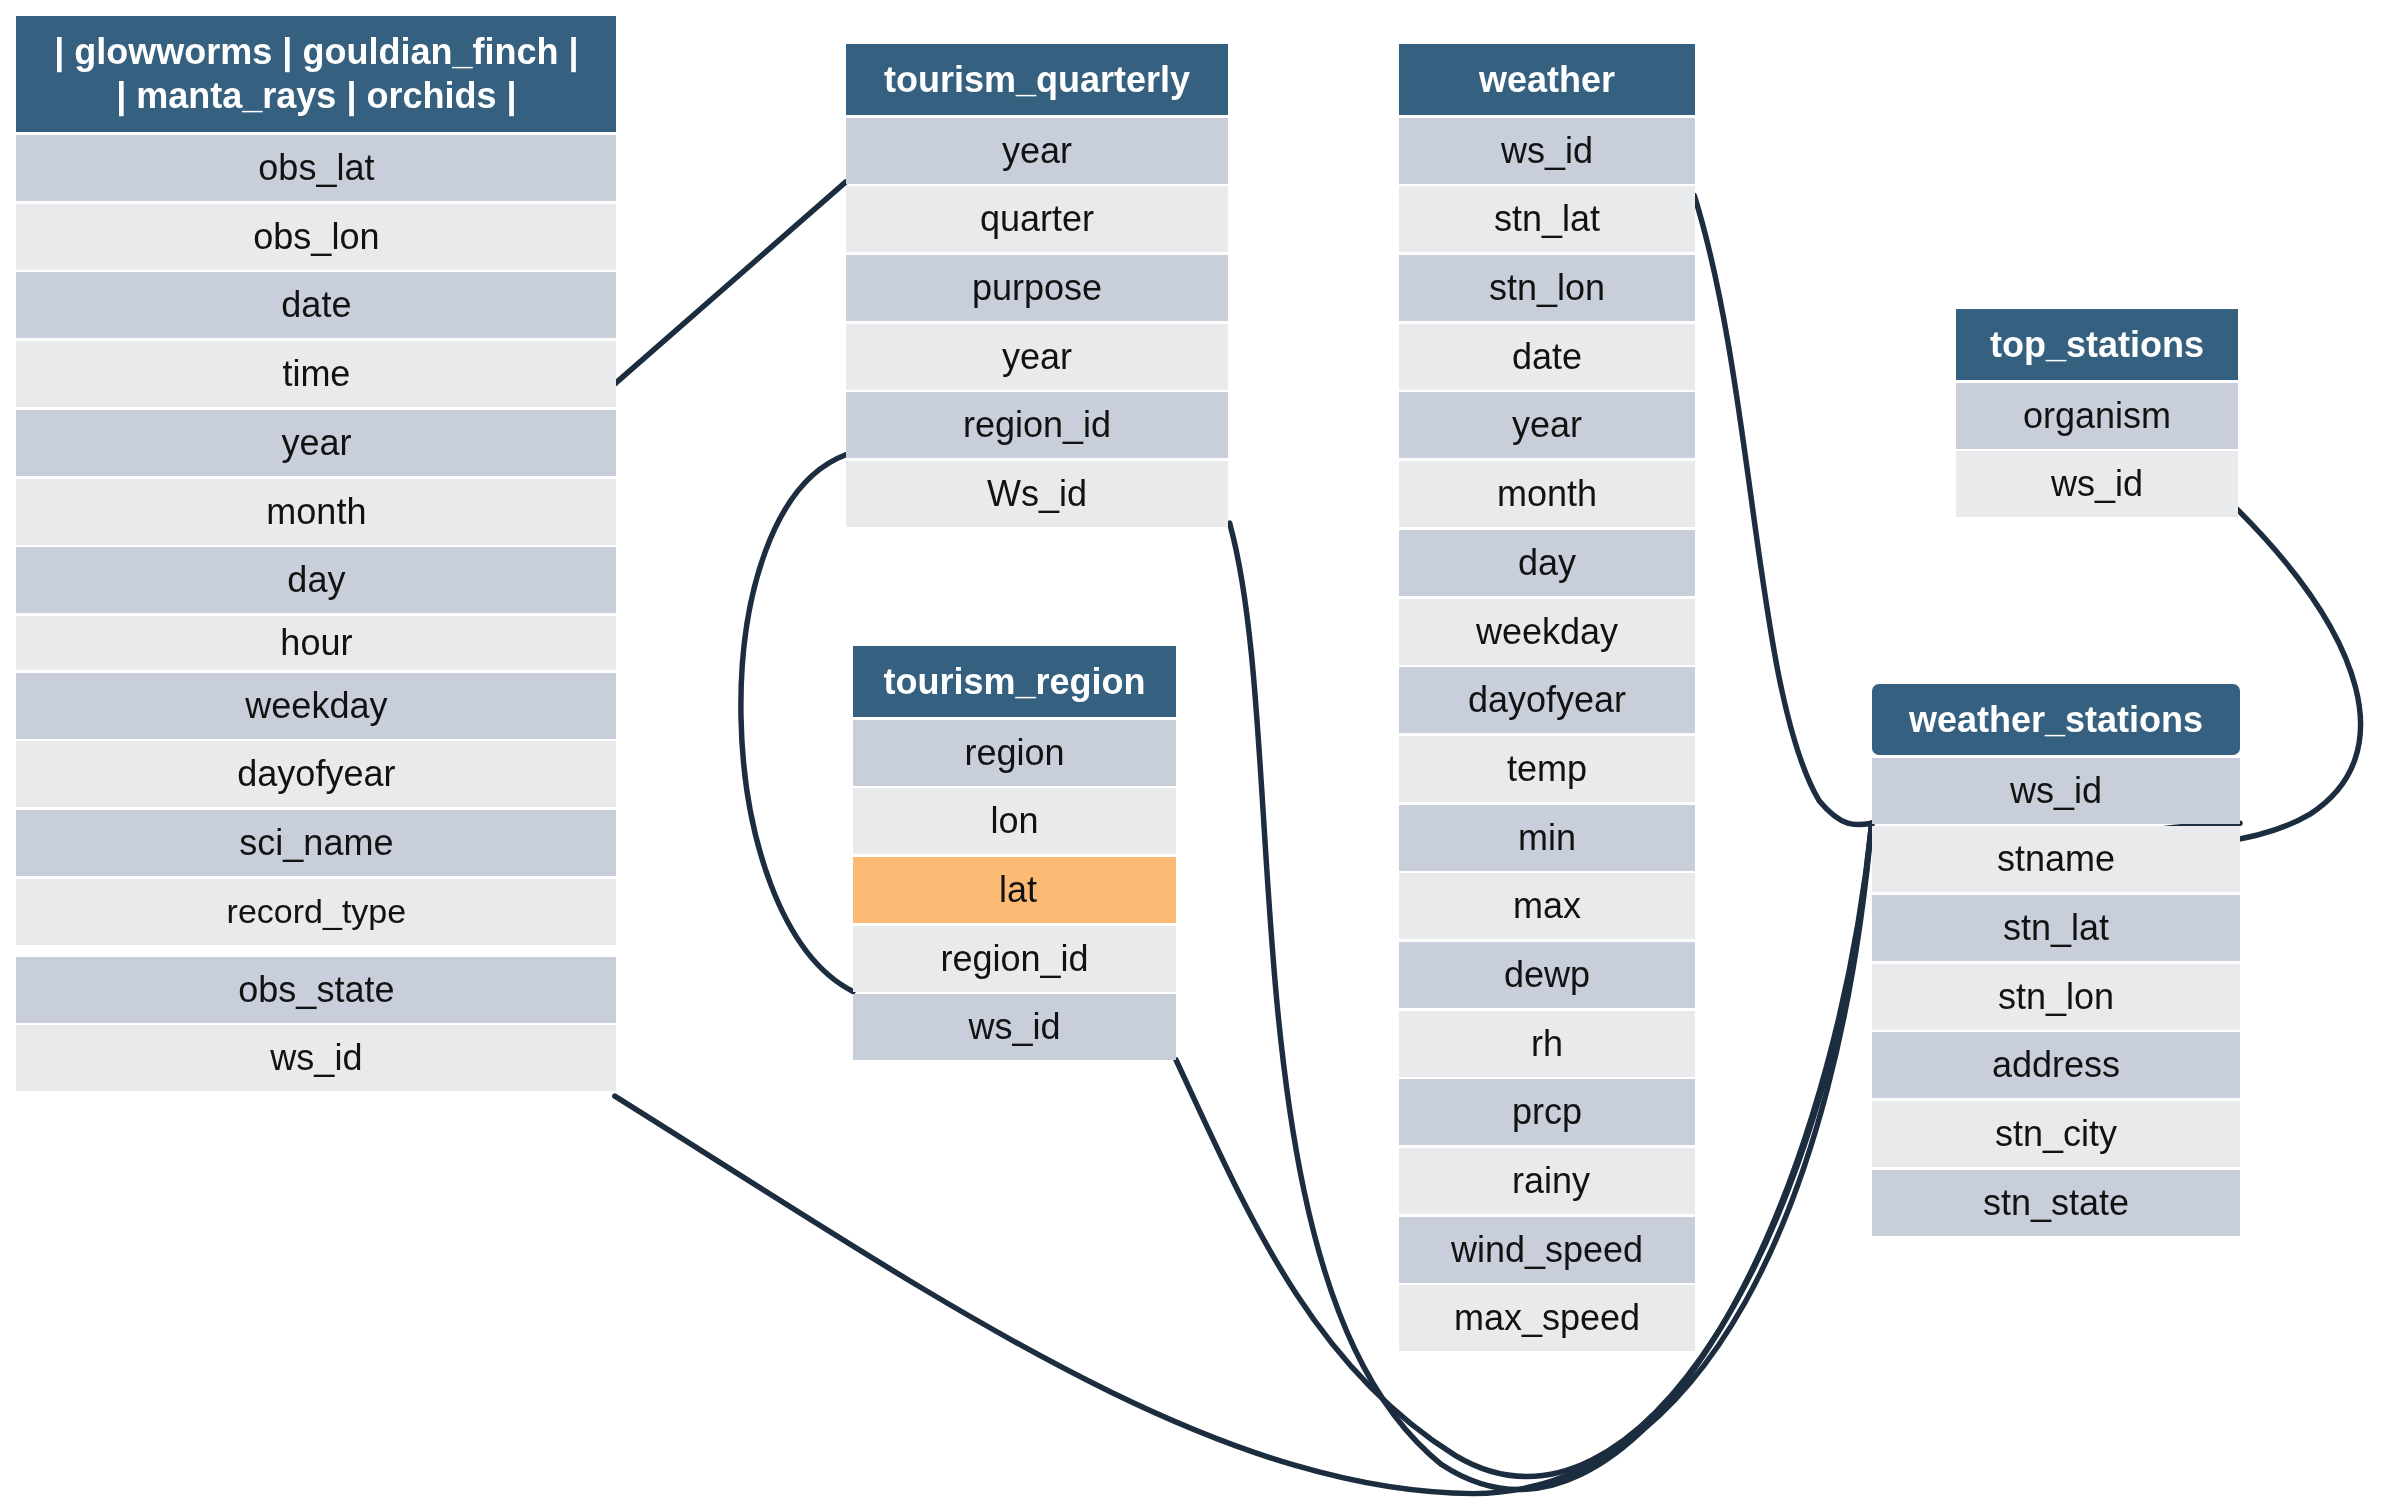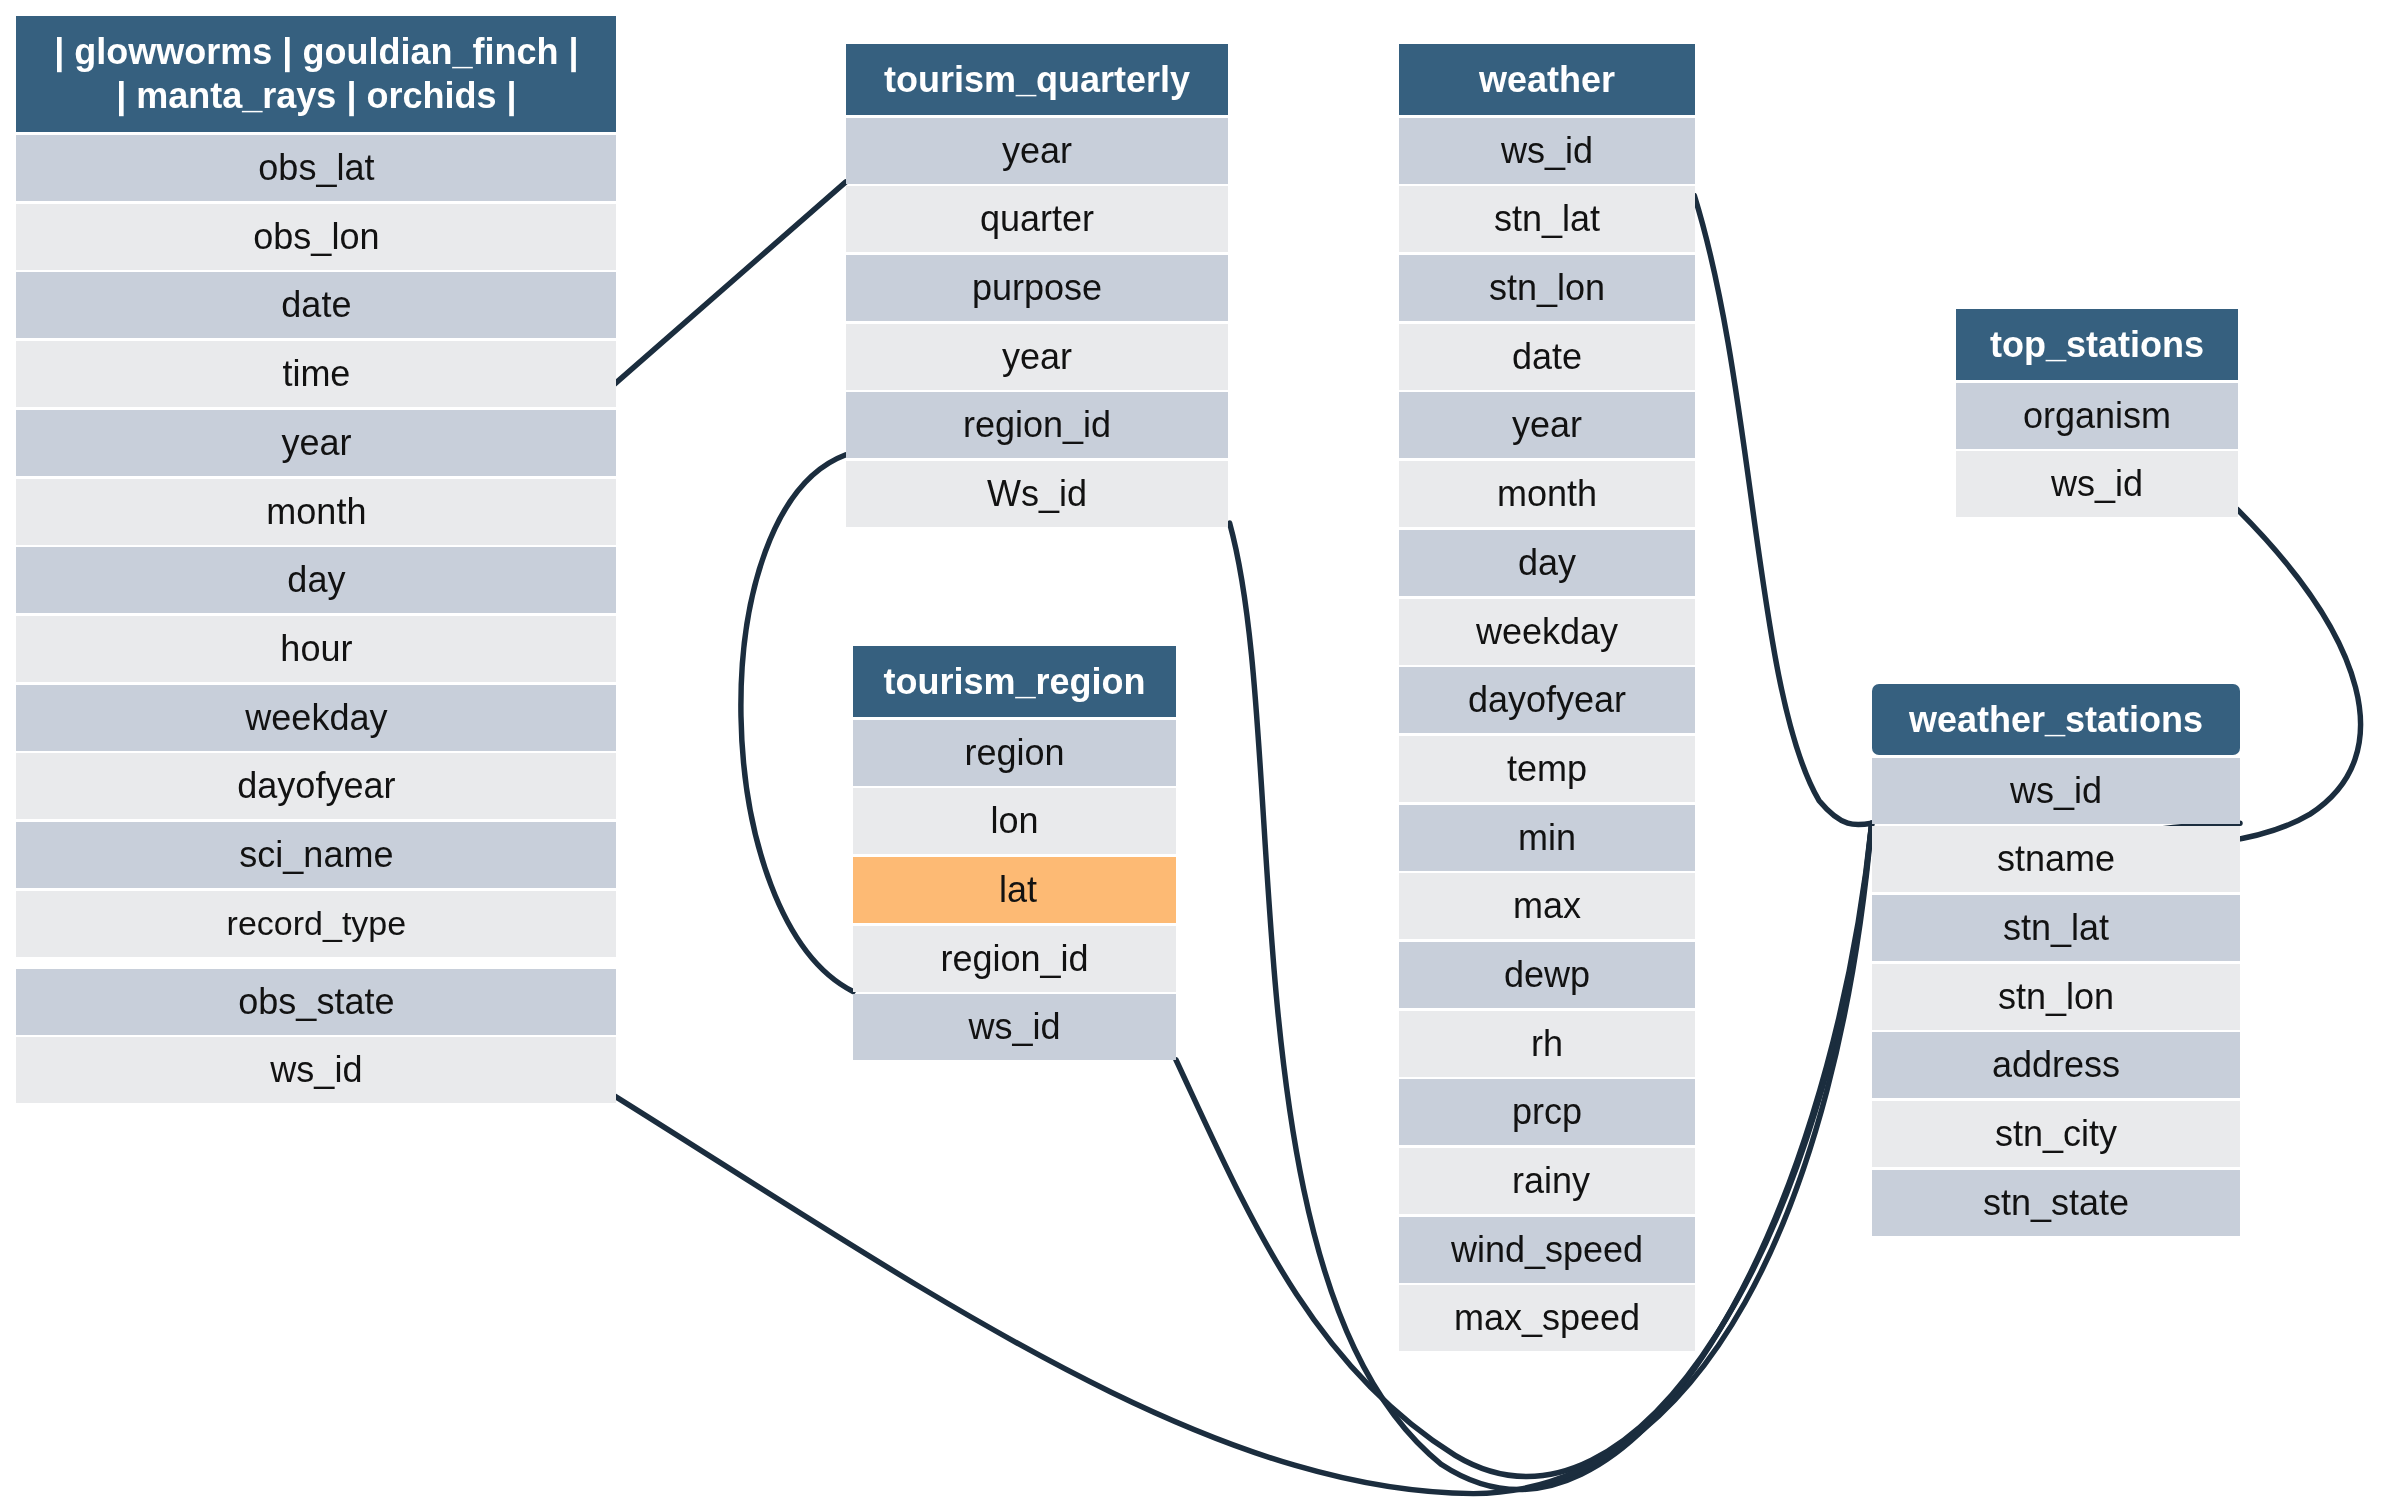--- a/index.html
+++ b/index.html
@@ -81,21 +81,21 @@
         <div class="table-header" style="height: 116px; font-size: 36px; background: rgb(54, 96, 127);">
           <span>| glowworms | gouldian_finch |<br>| manta_rays | orchids |</span>
         </div>
         <div class="field-row odd" style="height: 66px; font-size: 36px; background: rgb(200, 207, 218);">obs_lat</div>
         <div class="field-row even" style="height: 66px; font-size: 36px; background: rgb(233, 234, 236);">obs_lon</div>
         <div class="field-row odd" style="height: 66px; font-size: 36px; background: rgb(200, 207, 218);">date</div>
         <div class="field-row even" style="height: 66px; font-size: 36px; background: rgb(233, 234, 236);">time</div>
         <div class="field-row odd" style="height: 66px; font-size: 36px; background: rgb(200, 207, 218);">year</div>
         <div class="field-row even" style="height: 66px; font-size: 36px; background: rgb(233, 234, 236);">month</div>
         <div class="field-row odd" style="height: 66px; font-size: 36px; background: rgb(200, 207, 218);">day</div>
-        <div class="field-row even" style="height: 66px; font-size: 36px; background: rgb(233, 234, 236);">hour</div>
+        <div class="field-row even" style="height: 54px; font-size: 36px; background: rgb(233, 234, 236);">hour</div>
         <div class="field-row odd" style="height: 66px; font-size: 36px; background: rgb(200, 207, 218);">weekday</div>
         <div class="field-row even" style="height: 66px; font-size: 36px; background: rgb(233, 234, 236);">dayofyear</div>
         <div class="field-row odd" style="height: 66px; font-size: 36px; background: rgb(200, 207, 218);">sci_name</div>
         <div class="field-row even" style="height: 66px; font-size: 34px; background: rgb(233, 234, 236);">record_type</div>
         <div class="field-row odd" style="height: 66px; font-size: 36px; background: rgb(200, 207, 218); margin-top: 12px;">obs_state</div>
         <div class="field-row even" style="height: 66px; font-size: 36px; background: rgb(233, 234, 236);">ws_id</div>
       </div>
       <div class="table-box" style="left: 846px; top: 44px; width: 382px;">
         <div class="table-header" style="height: 71px; font-size: 36px; background: rgb(54, 96, 127);">tourism_quarterly</div>
         <div class="field-row odd" style="height: 66px; font-size: 36px; background: rgb(200, 207, 218);">year</div>

